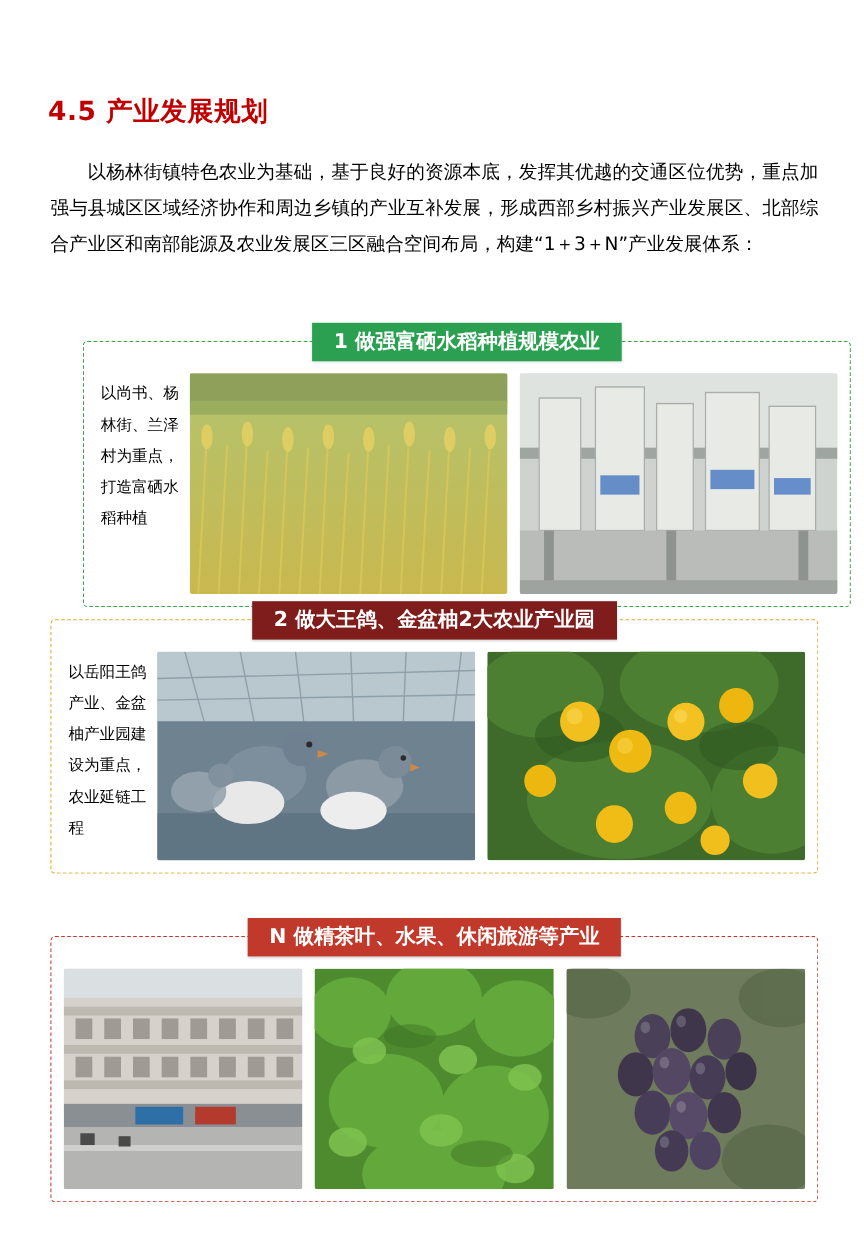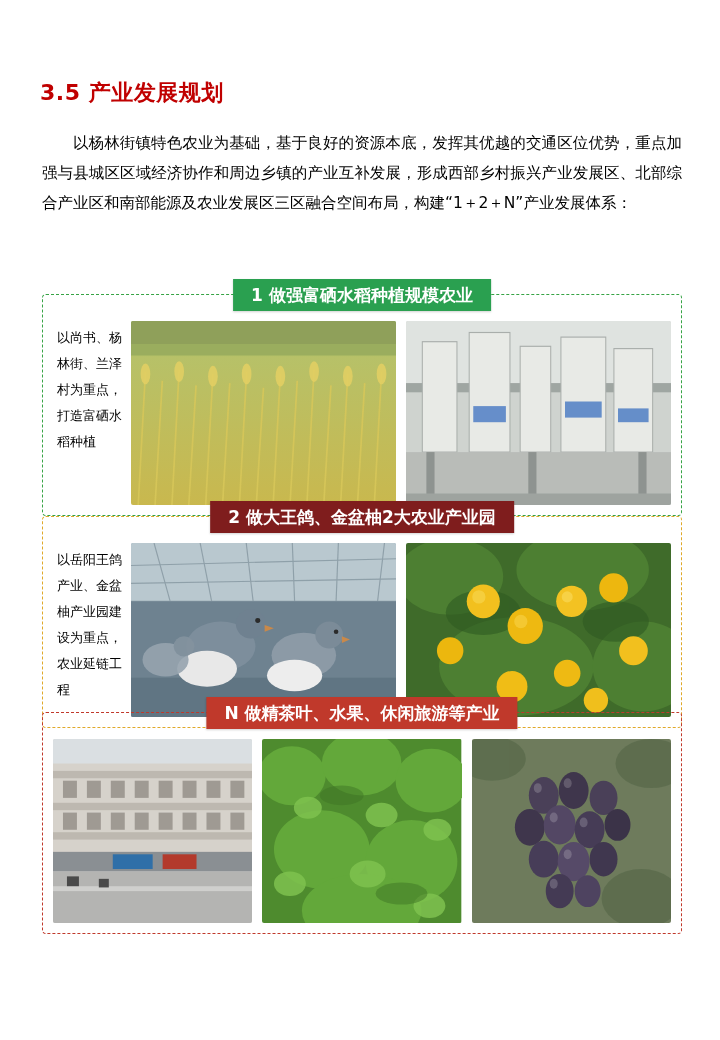--- a/index.html
+++ b/index.html
@@ -44,31 +44,32 @@
     color: #000000;
   }
   .card {
     position: absolute;
     left: 42px;
     width: 640px;
     box-sizing: border-box;
     border-radius: 4px;
   }
   .card-1 {
-    top: 294px;
+    top: 284px;
     height: 222px;
     border: 1.5px dashed #36a345;
+    margin-left: 27px;
   }
   .card-2 {
     top: 516px;
     height: 212px;
     border: 1.5px dashed #e0a92a;
   }
   .card-3 {
-    top: 712px;
+    top: 780px;
     height: 222px;
     border: 1.5px dashed #c0392b;
   }
   .banner {
     position: absolute;
     top: -16px;
     left: 50%;
     transform: translateX(-50%);
     height: 32px;
     line-height: 32px;
@@ -120,23 +121,23 @@
     overflow: hidden;
     position: relative;
   }
   .photo svg { display:block; width:100%; height:100%; }
 </style>
 </head>
 <body>
 
 <div class="page">
 
-  <div class="section-title">3.5 产业发展规划</div>
-
-  <div class="body-text">以杨林街镇特色农业为基础，基于良好的资源本底，发挥其优越的交通区位优势，重点加强与县城区区域经济协作和周边乡镇的产业互补发展，形成西部乡村振兴产业发展区、北部综合产业区和南部能源及农业发展区三区融合空间布局，构建“1＋2＋N”产业发展体系：</div>
+  <div class="section-title">4.5 产业发展规划</div>
+
+  <div class="body-text">以杨林街镇特色农业为基础，基于良好的资源本底，发挥其优越的交通区位优势，重点加强与县城区区域经济协作和周边乡镇的产业互补发展，形成西部乡村振兴产业发展区、北部综合产业区和南部能源及农业发展区三区融合空间布局，构建“1＋3＋N”产业发展体系：</div>
 
   <div class="card card-1">
     <div class="banner banner-green">
       <span class="num">1</span><span>做强富硒水稻种植规模农业</span>
     </div>
     <div class="card-body">
       <div class="caption">以尚书、杨林街、兰泽村为重点，打造富硒水稻种植</div>
       <div class="photos">
         <div class="photo">
           <svg viewBox="0 0 220 160" preserveAspectRatio="none">

